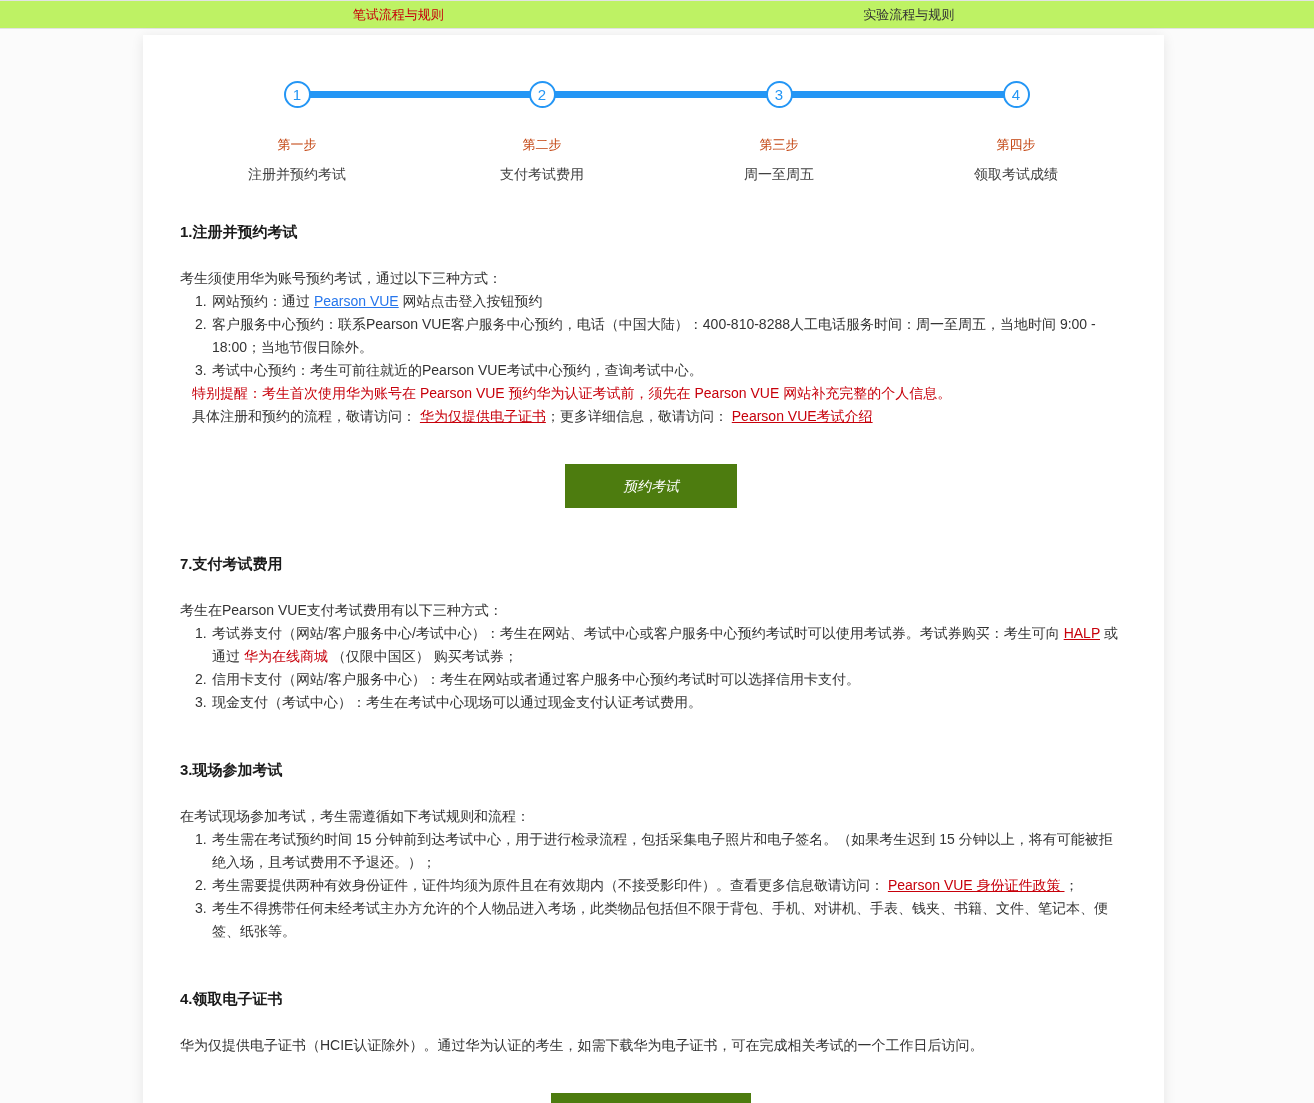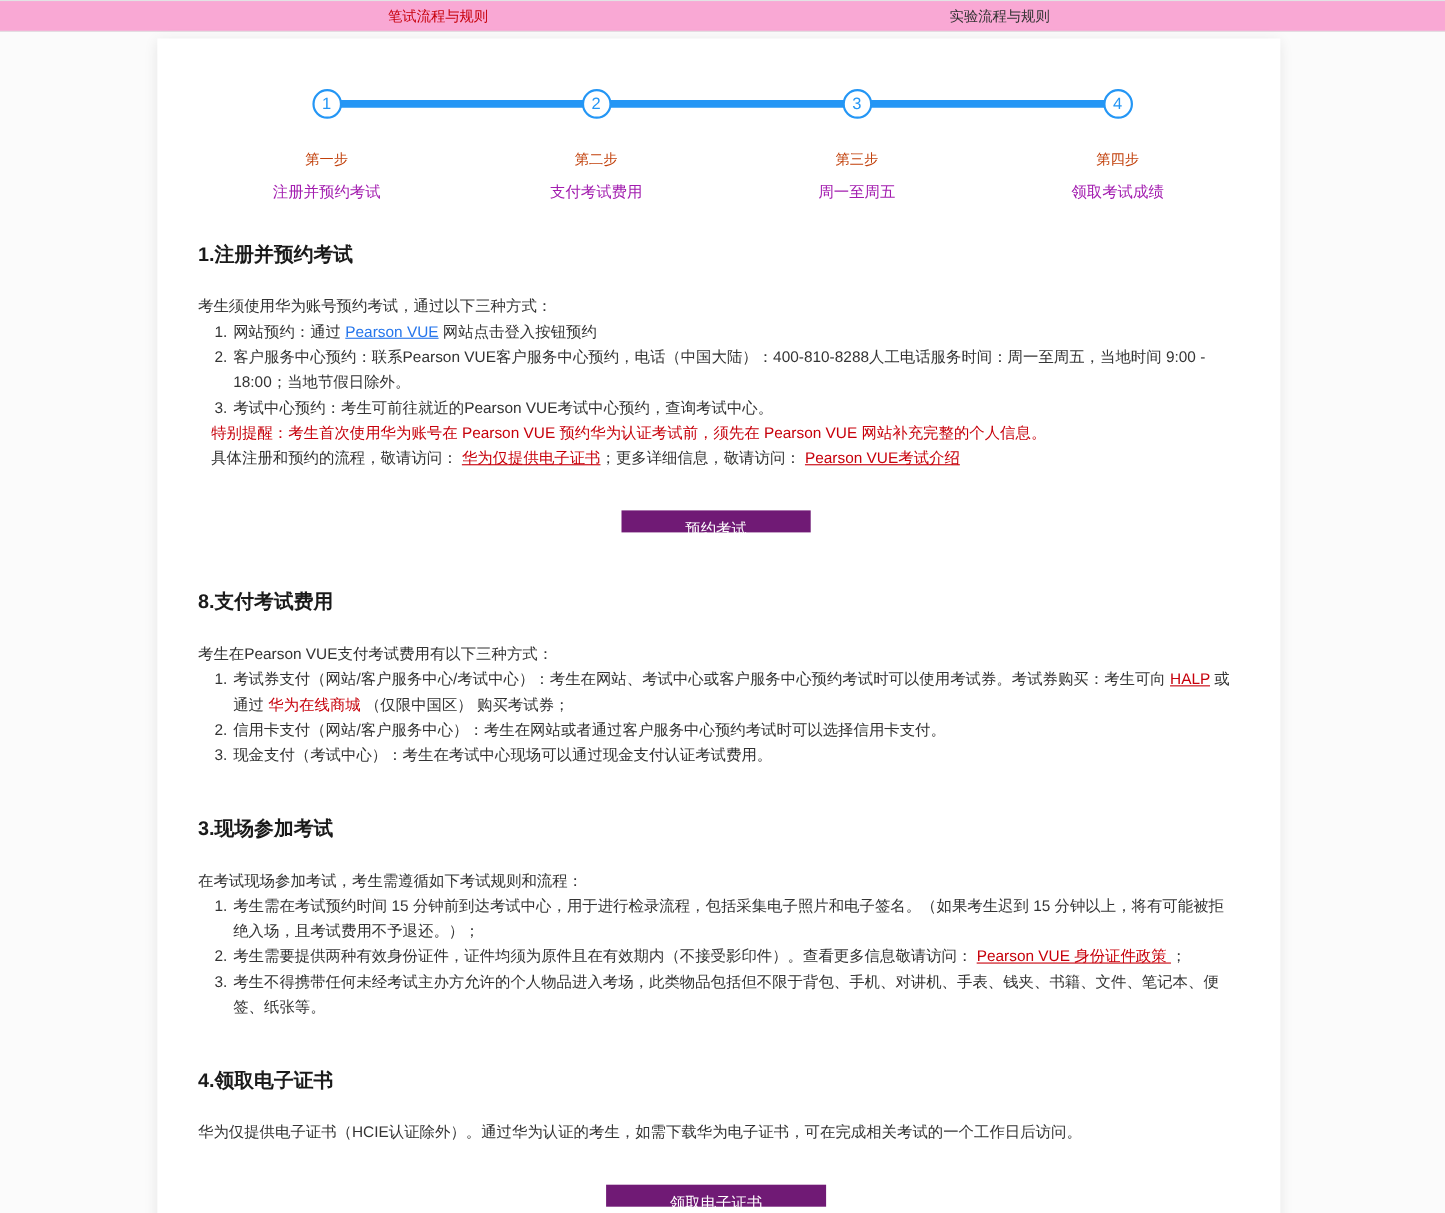--- a/index.html
+++ b/index.html
@@ -5,21 +5,21 @@
   * { box-sizing: border-box; }
   html, body { margin:0; padding:0; }
   body {
     width: 1314px; height: 1103px; overflow: hidden;
     background: #fbfbfb;
     font-family: "Liberation Sans", "DejaVu Sans", sans-serif;
     color: #333;
   }
   
   .tabbar {
-    height: 29px; background: #f9a8d4;
+    height: 29px; background: #bef264;
     border-top: 1px solid #e2e3e4;
     border-bottom: 1px solid #e2e3e4;
   }
   .tabbar-inner { width: 1021px; margin-left: 143px; height: 100%; display: flex; }
   .tab {
     flex: 1; display: flex; align-items: center; justify-content: center;
     font-size: 13px; color: #333; cursor: pointer;
   }
   .tab.active { color: #c7000b; }
 
@@ -41,46 +41,47 @@
   .step { position: absolute; top: 46px; width: 200px; margin-left: -100px; text-align: center; }
   .step-1 { left: 154px; } .step-2 { left: 399px; } .step-3 { left: 636px; } .step-4 { left: 873px; }
   .step-circle {
     width: 27px; height: 27px; margin: 0 auto;
     border: 2px solid #2496f5; border-radius: 50%;
     background: #fff; color: #2496f5;
     font-size: 15px; line-height: 23px; text-align: center;
     position: relative; z-index: 2;
   }
   .step-sub { margin-top: 28px; font-size: 13px; color: #c2410c; }
-  .step-title { margin-top: 12px; font-size: 14px; color: #a21caf; }
+  .step-title { margin-top: 12px; font-size: 14px; color: #404040; }
 
   
   .content { padding: 0 42px 0 37px; font-size: 14px; line-height: 23px; }
-  .sec-heading { font-size: 18px; font-weight: 700; color: #1a1a1a; margin: 44px 0 0; }
+  .sec-heading { font-size: 15px; font-weight: 700; color: #1a1a1a; margin: 44px 0 0; }
   .sec:first-child .sec-heading { margin-top: 0; }
   .intro { margin: 24px 0 0; }
   ol.plist { list-style: none; counter-reset: n; margin: 0; padding: 0 0 0 15px; }
   ol.plist li { counter-increment: n; position: relative; padding-left: 17px; line-height: 23px; }
   ol.plist li::before { content: counter(n) "."; position: absolute; left: 0; }
   .notes { margin-left: 12px; }
   .note-line { line-height: 23px; }
 
   .seg-r { color: #c7000b; }
   .lnk { cursor: pointer; }
   .lnk-b { color: #2676ec; text-decoration: underline; text-align: center; }
   .lnk-r { color: #c7000b; text-decoration: underline; }
   .lnk-rn { color: #c7000b; text-decoration: none; }
 
   .btn-row { margin-top: 36px; text-align: center; }
   .btn {
     display: inline-block; border: none; cursor: pointer;
-    background: #701a75; color: #fff;
+    background: #4d7c0f; color: #fff;
     font-size: 14px; font-family: inherit;
-    height: 20px; line-height: 32px; padding: 0 10px;
+    height: 44px; line-height: 32px; padding: 0 10px;
     border-radius: 0;
+    font-style: italic;
   }
   .btn-book { min-width: 172px; }
   .btn-cert { min-width: 200px; }
 </style>
 </head>
 <body>
 
 <div class="tabbar">
   <div class="tabbar-inner">
     <div class="tab active">笔试流程与规则</div>
@@ -128,21 +129,21 @@
       <div class="notes">
           <div class="note-line"><span class="seg-r">特别提醒：考生首次使用华为账号在 Pearson VUE 预约华为认证考试前，须先在 Pearson VUE 网站补充完整的个人信息。</span></div>
           <div class="note-line"><span>具体注册和预约的流程，敬请访问： </span><a class="lnk lnk-r">华为仅提供电子证书</a><span>；更多详细信息，敬请访问： </span><a class="lnk lnk-r">Pearson VUE考试介绍</a></div>
         </div>
       <div class="btn-row">
         <button class="btn btn-book">预约考试</button>
       </div>
     </div>
 
     <div class="sec">
-      <h2 class="sec-heading">8.支付考试费用</h2>
+      <h2 class="sec-heading">7.支付考试费用</h2>
       <p class="intro">考生在Pearson VUE支付考试费用有以下三种方式：</p>
       <ol class="plist">
           <li><span>考试券支付（网站/客户服务中心/考试中心）：考生在网站、考试中心或客户服务中心预约考试时可以使用考试券。考试券购买：考生可向 </span><a class="lnk lnk-r">HALP</a><span> 或通过 </span><a class="lnk lnk-rn">华为在线商城</a><span> （仅限中国区） 购买考试券；</span></li>
           <li><span>信用卡支付（网站/客户服务中心）：考生在网站或者通过客户服务中心预约考试时可以选择信用卡支付。</span></li>
           <li><span>现金支付（考试中心）：考生在考试中心现场可以通过现金支付认证考试费用。</span></li>
         </ol>
     </div>
 
     <div class="sec">
       <h2 class="sec-heading">3.现场参加考试</h2>

